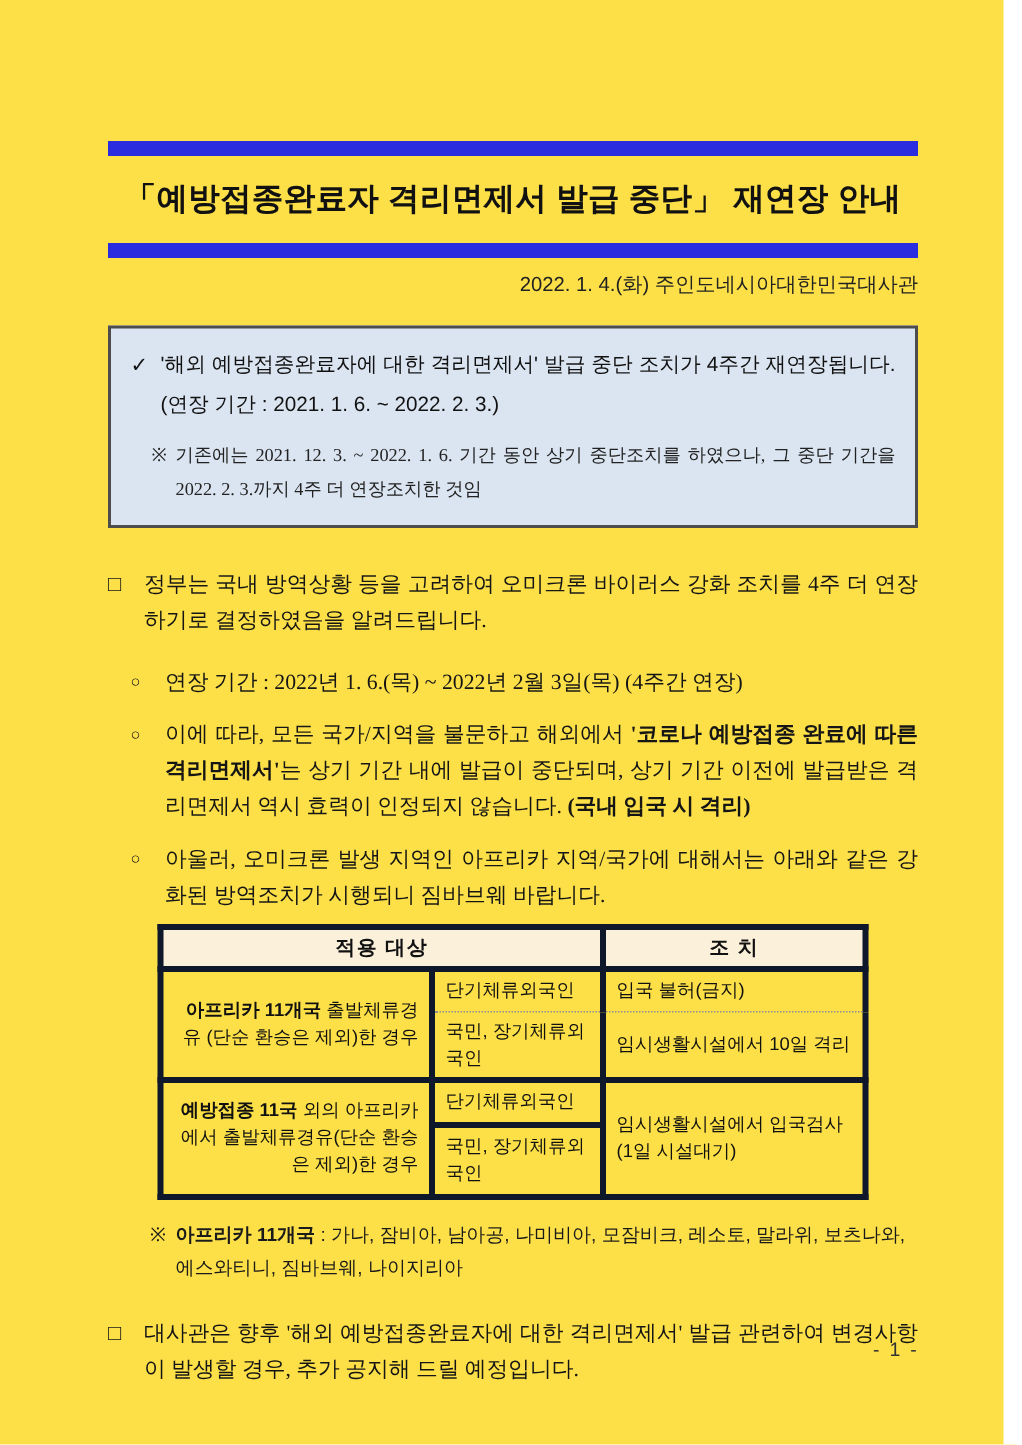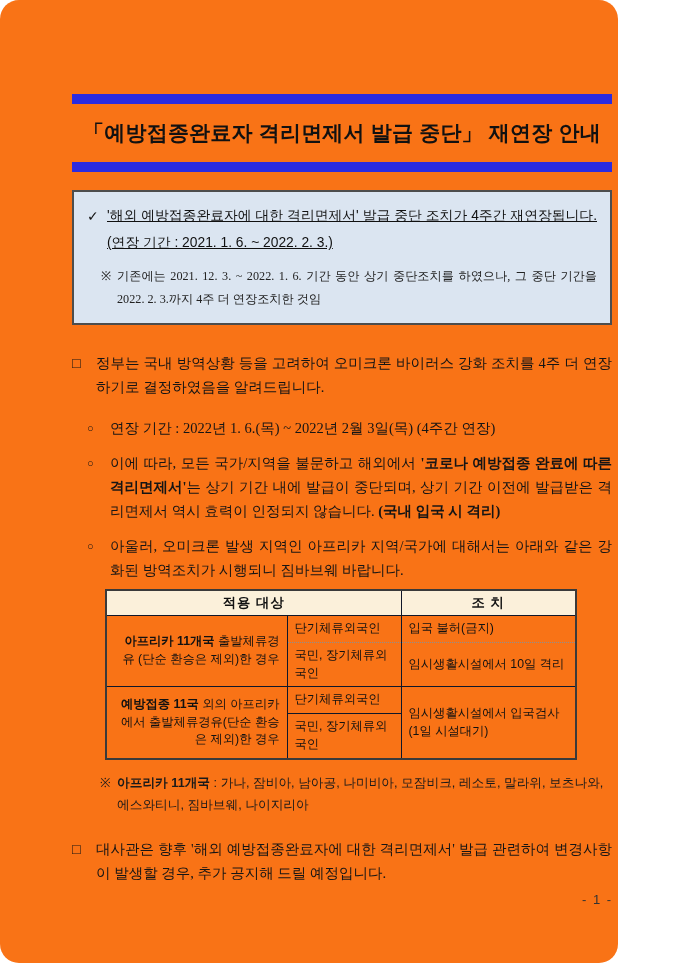--- a/index.html
+++ b/index.html
@@ -1,24 +1,23 @@
 <!DOCTYPE html>
 <html><head>
 <meta charset="utf-8">
 <style>
   * { margin: 0; padding: 0; box-sizing: border-box; }
   html, body { background: #ffffff; }
   .page {
     position: relative;
-    width: 618px; height: 963px;
-    background: #f97316;
+    width: 669px; height: 963px;
+    background: #fde047;
     font-family: "Liberation Serif", serif;
     color: #1a1a1a;
     overflow: hidden;
-    border-radius: 19px;
   }
   .content { position: absolute; left: 72px; top: 94px; width: 540px; }
 
   .blue-bar { height: 10px; background: #2b2be0; }
 
   .doc-title {
     font-family: "Liberation Sans", sans-serif;
     font-weight: bold;
     font-size: 21px;
     line-height: 1.45;
@@ -38,21 +37,21 @@
 
   .notice-box {
     margin-top: 18px;
     background: #dbe5f1;
     border: 2px solid #4d4d4d;
     padding: 11px 13px 13px 13px;
     font-family: "Liberation Sans", sans-serif;
   }
   .nb-main { display: flex; font-size: 13.8px; line-height: 1.95; color: #111; }
   .nb-check { width: 20px; flex: none; font-size: 14px; }
-  .nb-text { flex: 1; text-align: justify; text-decoration: underline; }
+  .nb-text { flex: 1; text-align: justify; }
   .nb-note { display: flex; margin: 8px 0 0 14px; font-size: 12.2px; line-height: 1.85; color: #222; }
   .nb-note-marker { width: 16px; flex: none; }
   .nb-note-text { flex: 1; text-align: justify; font-family: Liberation Serif, serif; }
 
   .para { display: flex; font-size: 14.5px; line-height: 1.66; color: #151515; }
   .para .marker { width: 24px; flex: none; }
   .para .text { flex: 1; text-align: justify; }
   .p-gov { margin-top: 26px; }
   .p-embassy { margin-top: 20px; }
 
@@ -66,21 +65,21 @@
   .doc-table {
     margin: 7px 0 0 33px;
     width: 470px;
     border-collapse: collapse;
     table-layout: fixed;
     border: 2px solid #3a3a3a;
     font-family: "Liberation Sans", sans-serif;
     font-size: 12.3px;
     color: #111;
   }
-  .doc-table th, .doc-table td { border: 1px solid #0f172a; }
+  .doc-table th, .doc-table td { border: 4px solid #0f172a; }
   .doc-table th {
     background: #fbf0da;
     font-size: 13.3px;
     font-weight: bold;
     padding: 3px 4px;
     text-align: center;
     letter-spacing: 1px;
   }
   .doc-table td { padding: 4px 7px; vertical-align: middle; line-height: 1.45; }
   .cell-group { text-align: right; }
@@ -115,20 +114,21 @@
 
 <div class="page">
   <div class="content">
 
     <div class="blue-bar"></div>
 
     <div class="doc-title">「예방접종완료자 격리면제서 발급 중단」 재연장 안내</div>
 
     <div class="blue-bar"></div>
 
+    <div class="date-line">2022. 1. 4.(화) 주인도네시아대한민국대사관</div>
 
     <div class="notice-box">
       <div class="nb-main">
         <span class="nb-check">✓</span>
         <span class="nb-text">'해외 예방접종완료자에 대한 격리면제서' 발급 중단 조치가 4주간 재연장됩니다. (연장 기간 : 2021. 1. 6. ~ 2022. 2. 3.)</span>
       </div>
       <div class="nb-note">
         <span class="nb-note-marker">※</span>
         <span class="nb-note-text">기존에는 2021. 12. 3. ~ 2022. 1. 6. 기간 동안 상기 중단조치를 하였으나, 그 중단 기간을 2022. 2. 3.까지 4주 더 연장조치한 것임</span>
       </div>

